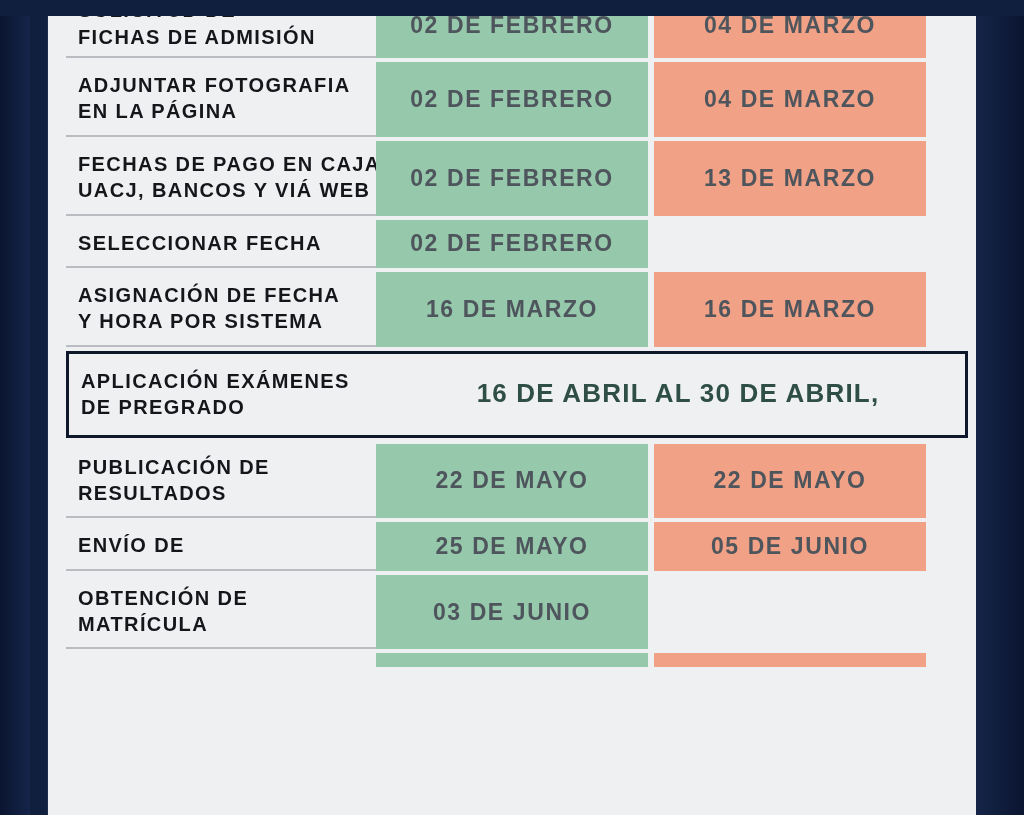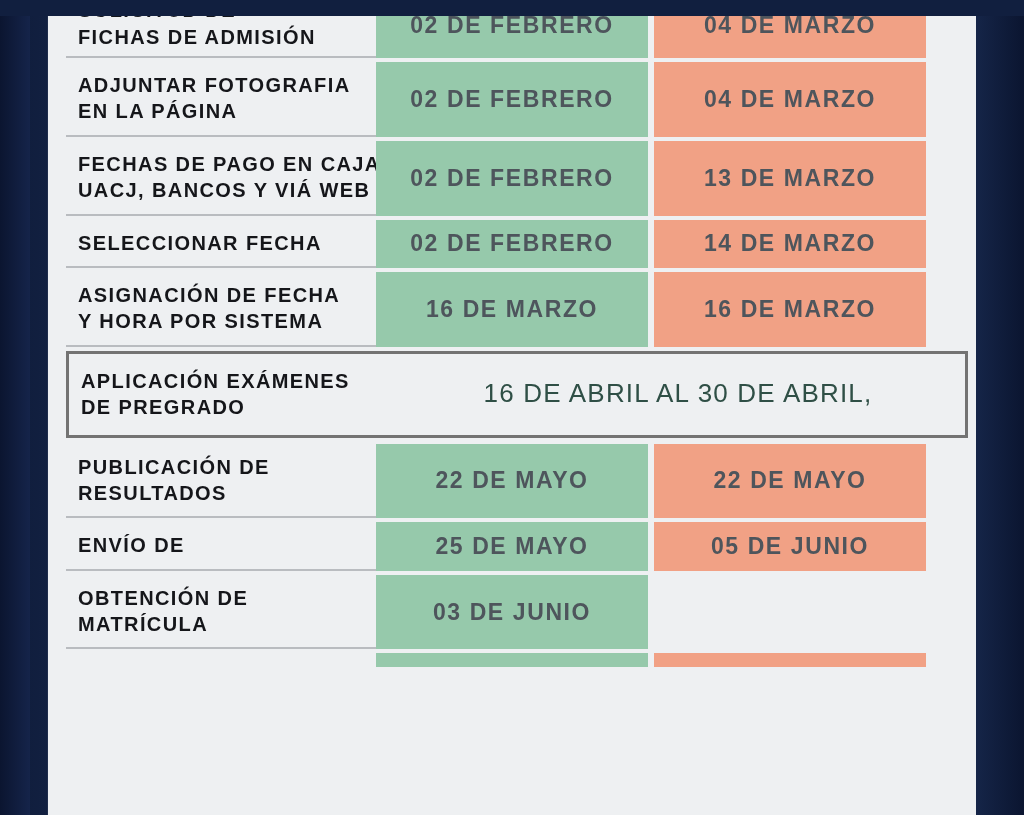--- a/index.html
+++ b/index.html
@@ -92,21 +92,21 @@
     font-weight: bold;
     letter-spacing: 1.6px;
     color: #4e555c;
     box-sizing: border-box;
   }
   .date-cell.green { background: #96c9ab; margin-right: 6px; }
   .date-cell.salmon { background: #f1a185; }
 
   
   .row.highlight {
-    border: 3px solid #737373;
+    border: 3px solid #0f172a;
     background: #eef0f2;
     margin-bottom: 6px;
     margin-top: 2px;
     width: 902px;
     box-sizing: border-box;
   }
   .row.highlight .label-cell {
     border-bottom: none;
     background: transparent;
     width: 322px;
@@ -114,21 +114,21 @@
     padding: 14px 6px 14px 12px;
   }
   .highlight-dates {
     flex: 1;
     display: flex;
     flex-direction: column;
     align-items: center;
     justify-content: center;
     color: #2f4f46;
     font-size: 26px;
-    font-weight: normal;
+    font-weight: bold;
     letter-spacing: 1.2px;
     line-height: 1.28;
     padding: 10px 0;
     text-align: center;
   }
 
   
   .row.clipped .label-cell,
   .row.clipped .date-cell {
     height: 48px;
@@ -187,21 +187,20 @@
         </div>
         <div class="date-cell green">02 DE FEBRERO</div>
         <div class="date-cell salmon">13 DE MARZO</div>
       </div>
 
       <div class="row">
         <div class="label-cell">
           <span class="ln">SELECCIONAR FECHA</span>
         </div>
         <div class="date-cell green">02 DE FEBRERO</div>
-        <div class="date-cell salmon">14 DE MARZO</div>
       </div>
 
       <div class="row">
         <div class="label-cell">
           <span class="ln">ASIGNACIÓN DE FECHA</span>
           <span class="ln">Y HORA POR SISTEMA</span>
         </div>
         <div class="date-cell green">16 DE MARZO</div>
         <div class="date-cell salmon">16 DE MARZO</div>
       </div>

